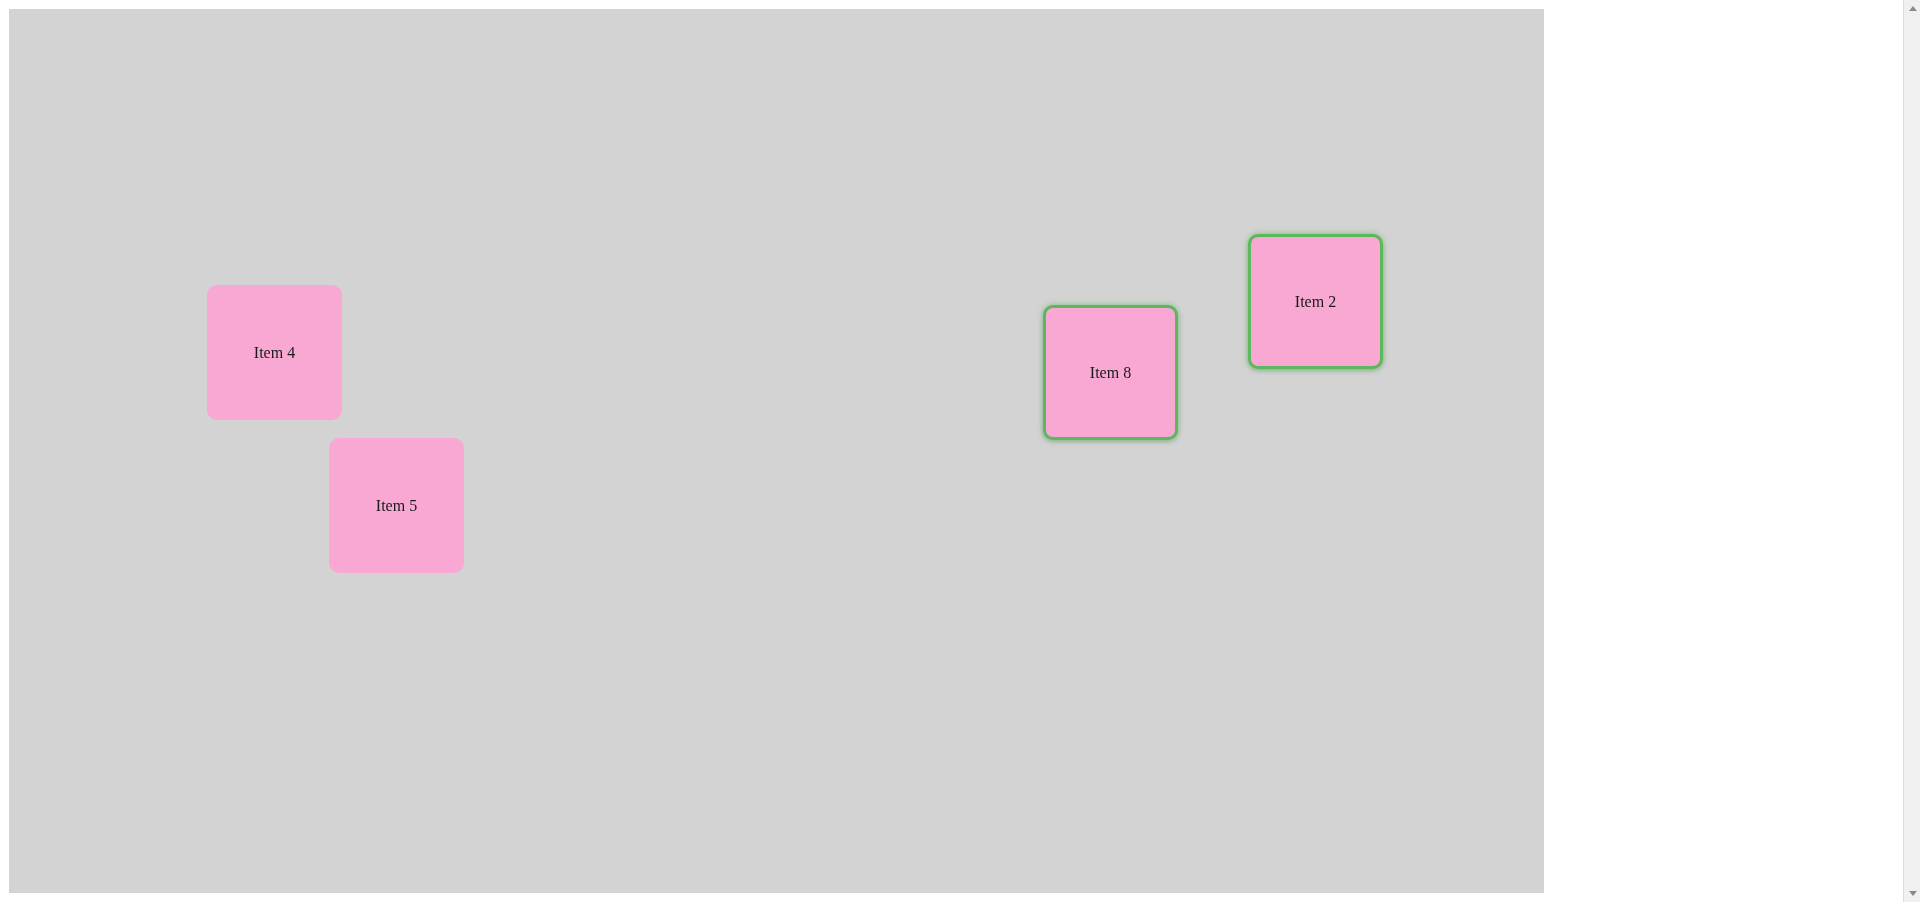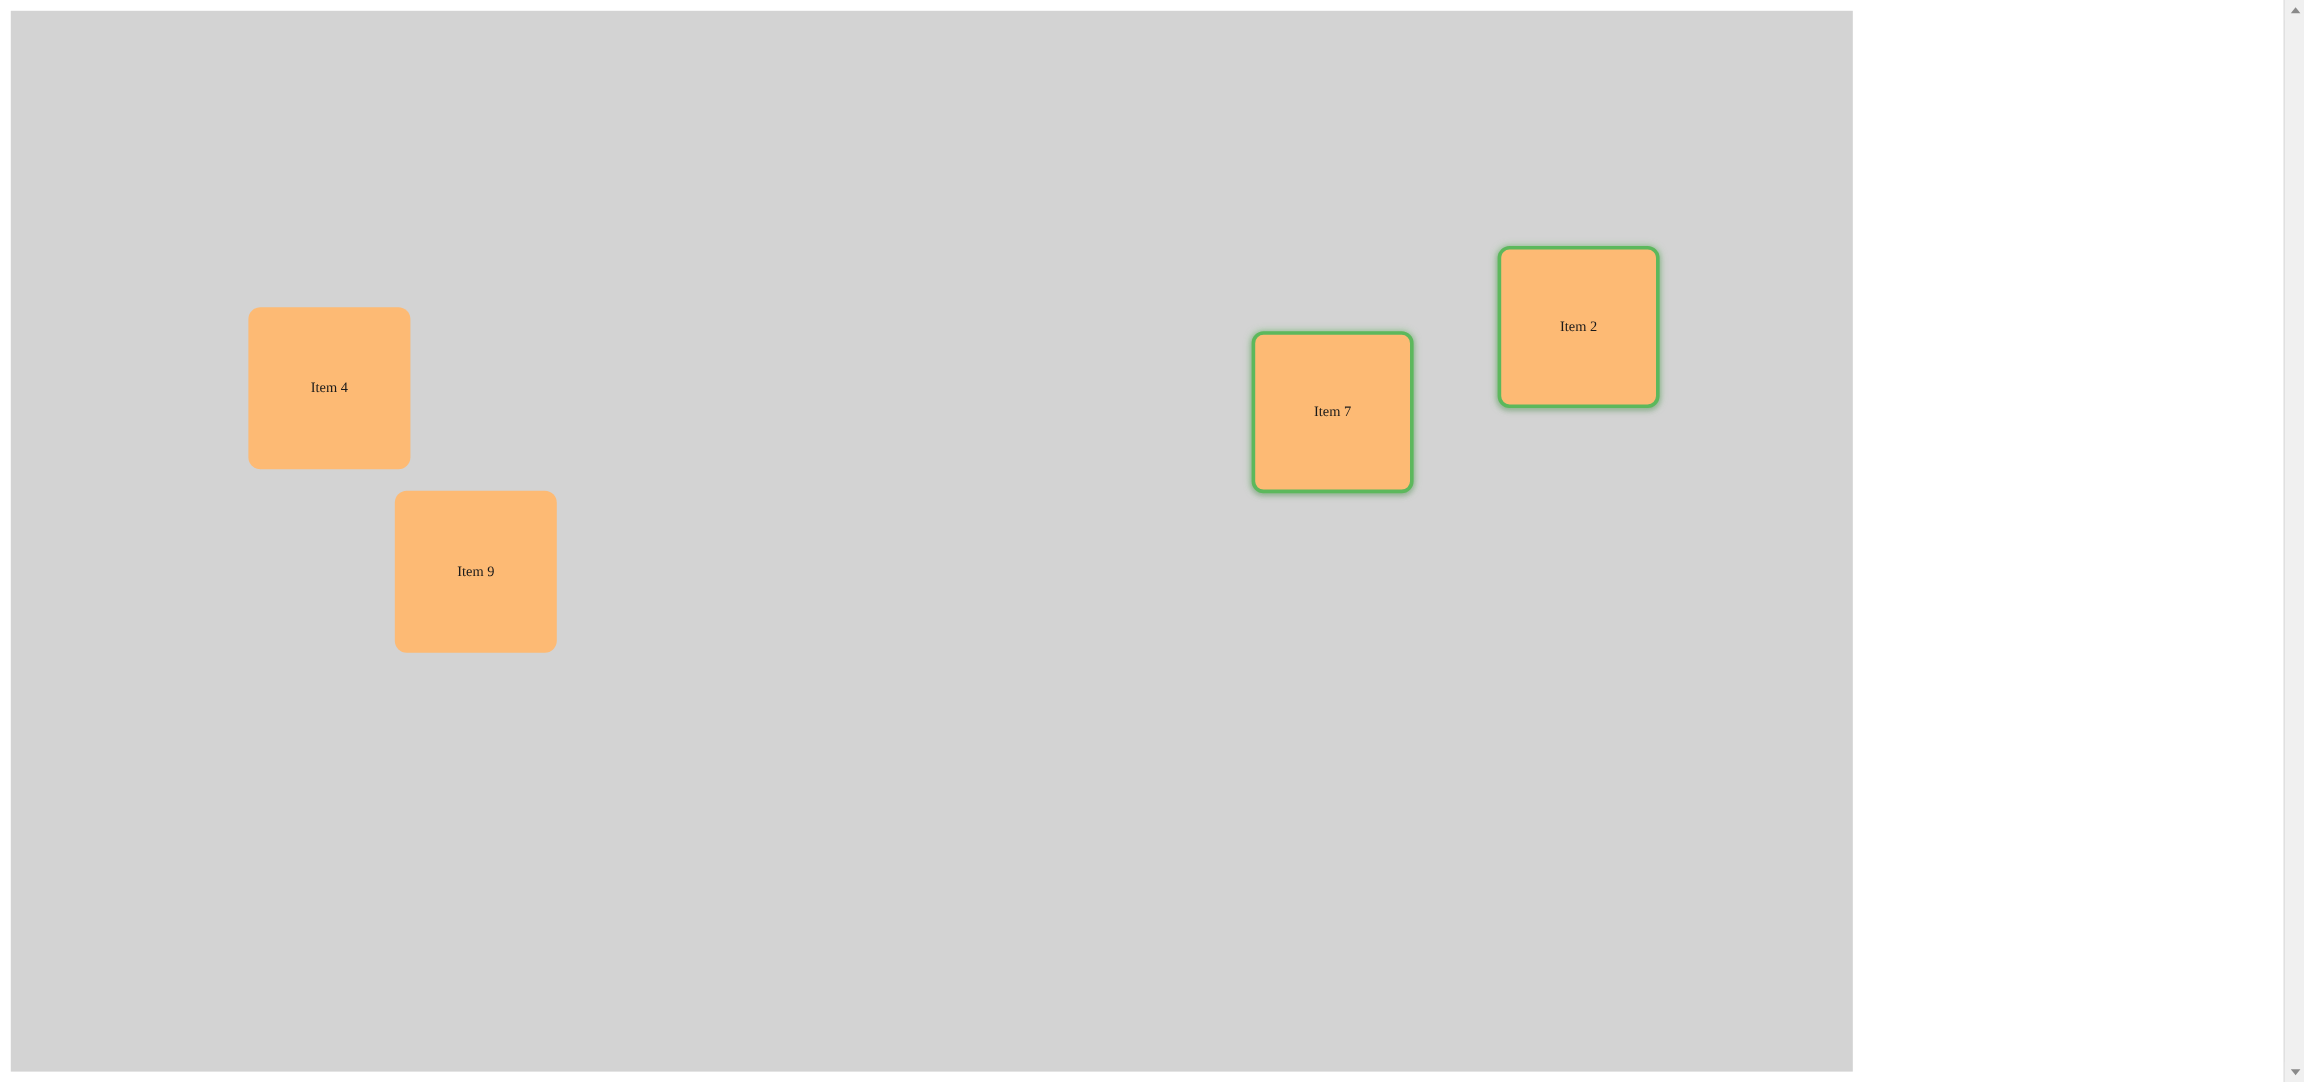--- a/index.html
+++ b/index.html
@@ -30,29 +30,30 @@
       position: relative;
       width: 100%;
       height: 100%;
       background: #d3d3d3;
     }
     
     .draggable-item {
       position: absolute;
       width: 135px;
       height: 135px;
-      background: #fdba74;
+      background: #f9a8d4;
       border-radius: 10px;
       display: flex;
       align-items: center;
       justify-content: center;
-      font-size: 12px;
+      font-size: 16px;
       color: #1a1a1a;
       cursor: move;
       user-select: none;
+      margin-top: 29px;
     }
     
     .draggable-item.selected {
       border: 3px solid #5cb85c;
       box-shadow: 0 0 6px rgba(92, 184, 92, 0.6), 0 2px 4px rgba(0,0,0,0.15);
     }
     
     
     .item-1 {
       left: 1034px;
@@ -109,29 +110,29 @@
       border-top: 5px solid #8a8a8a;
     }
   </style>
 </head>
 <body>
 
 <div class="outer-frame">
   <div class="canvas-area">
 
     <div class="draggable-item selected item-1">
-      <span>Item 7</span>
+      <span>Item 8</span>
     </div>
 
     <div class="draggable-item selected item-2">
       <span>Item 2</span>
     </div>
 
     <div class="draggable-item item-3">
-      <span>Item 9</span>
+      <span>Item 5</span>
     </div>
 
     <div class="draggable-item item-4">
       <span>Item 4</span>
     </div>
 
   </div>
 </div>
 
 <div class="scrollbar-region">

